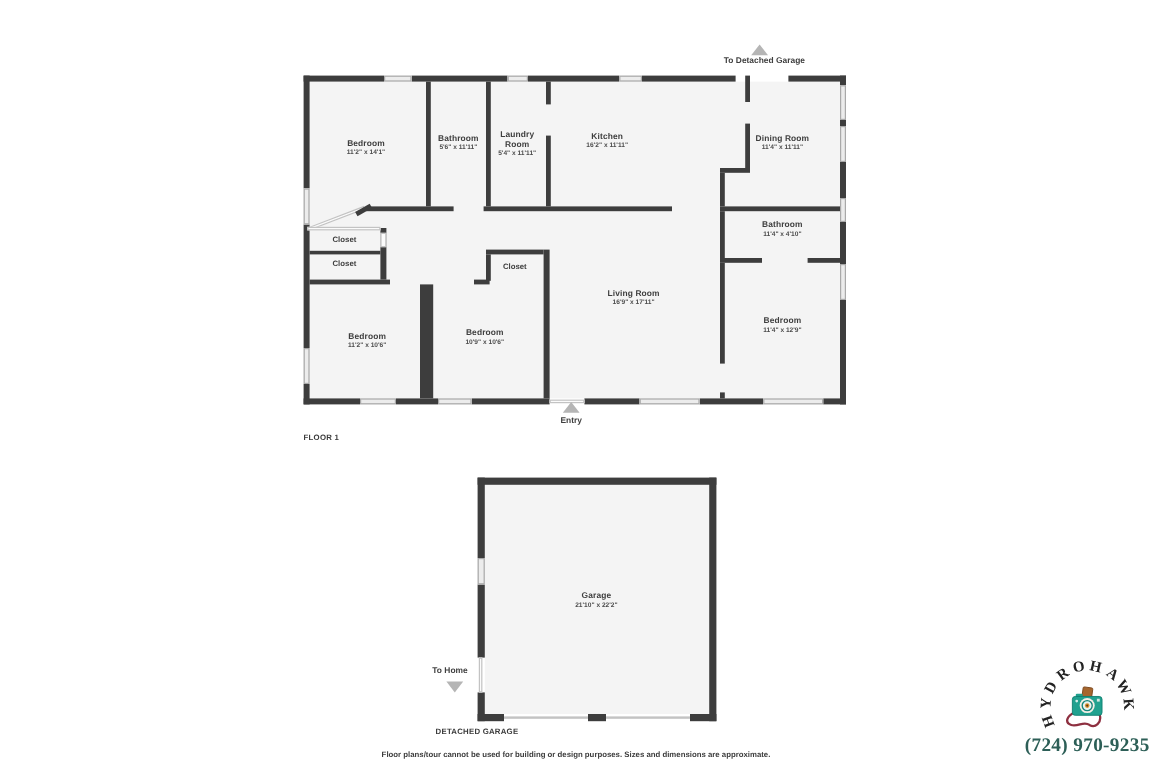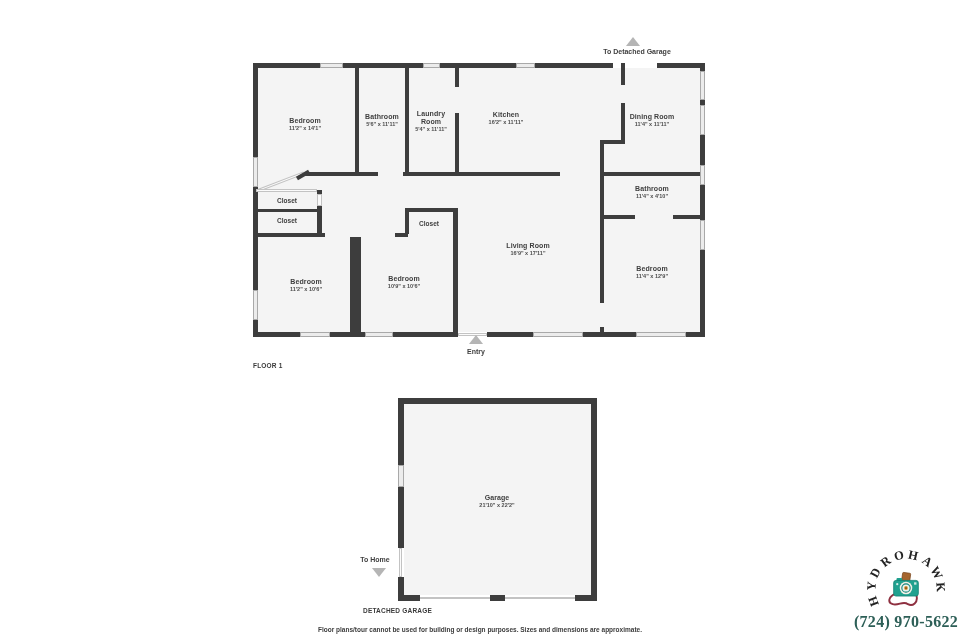--- a/index.html
+++ b/index.html
@@ -198,16 +198,16 @@
       <rect x="18" y="4" width="8.5" height="9" rx="1" transform="rotate(8 22 8)" stroke="#7d4a1f" stroke-width="0.8" fill="#a6662e"></rect>
       <rect x="12" y="9.5" width="6" height="4" rx="1" fill="#21a18f"></rect>
       <rect x="9" y="12" width="26" height="16.5" rx="2.5" stroke="#0f7f70" stroke-width="0.8" fill="#21a18f"></rect>
       <circle cx="22" cy="20" r="6.6" fill="#f3efe6"></circle>
       <circle cx="22" cy="20" r="4.4" fill="#e8f4f1" stroke="#17857a" stroke-width="1.2"></circle>
       <circle cx="22" cy="20" r="2" fill="#d89030"></circle>
       <circle cx="22" cy="20" r="0.9" fill="#5a3a12"></circle>
       <circle cx="12.8" cy="16" r="1.2" fill="#d6ede8"></circle>
       <rect x="30.5" y="14" width="2.5" height="2.5" fill="#cfe8e2"></rect>
     </svg>
-    <div class="wm-phone">(724) 970-5622</div>
+    <div class="wm-phone">(724) 970-9235</div>
   </div>
 
 </div>
 
 </body></html>

